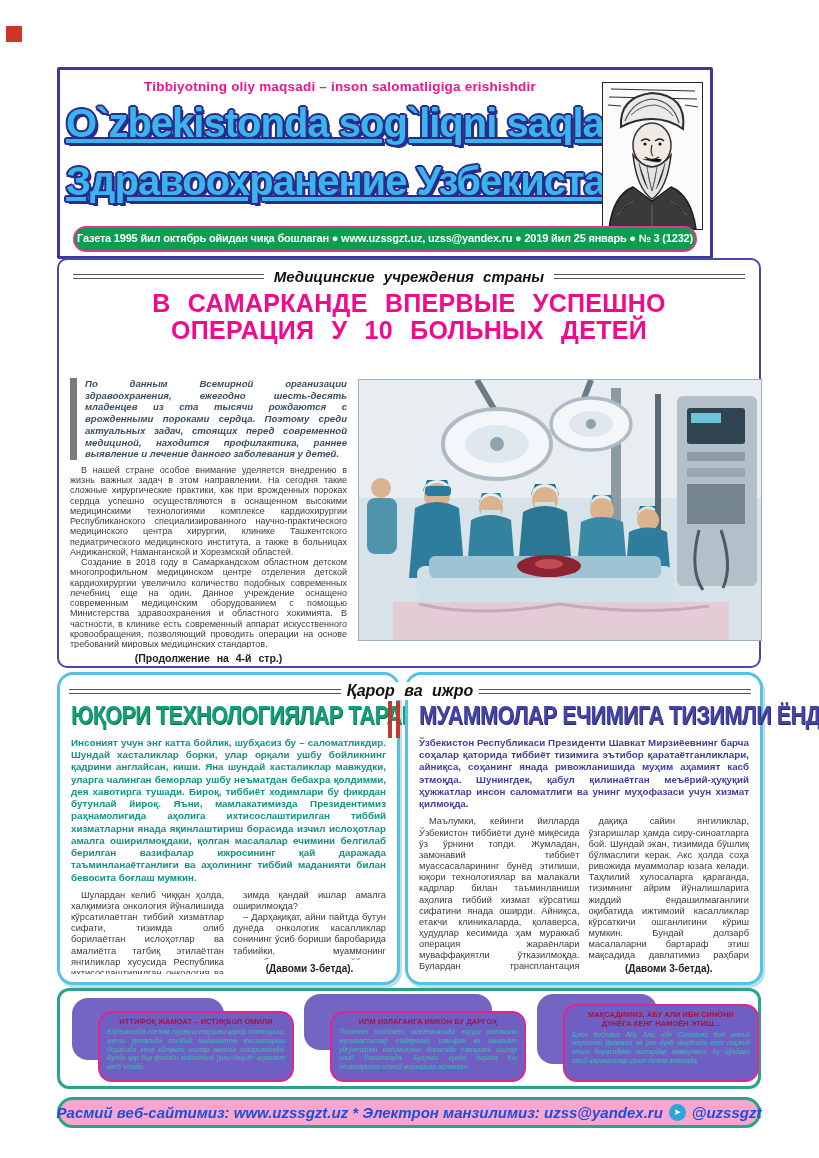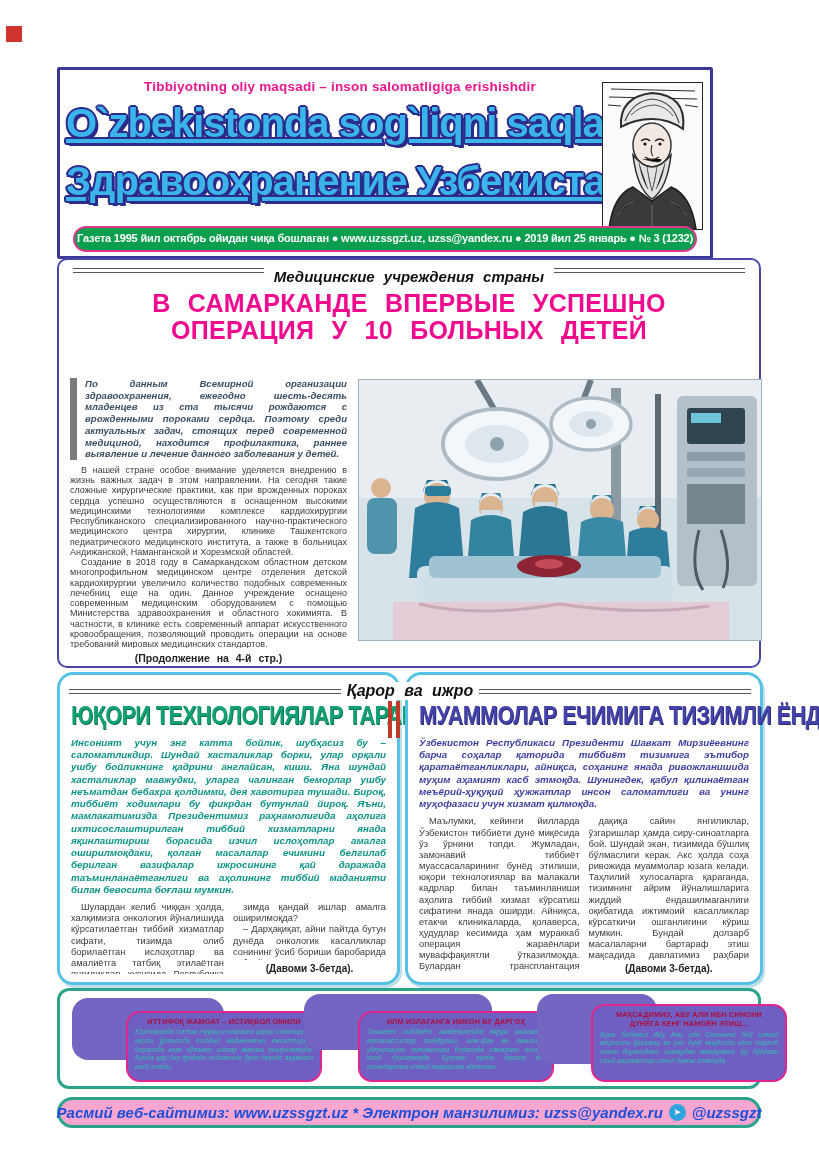--- a/index.html
+++ b/index.html
@@ -37,21 +37,21 @@
     position:absolute; left:13px; right:13px; bottom:4px; height:26px;
     background:#0a9f4e; border:2.5px solid #e0368e; border-radius:14px;
     color:#fff; font-weight:bold; font-size:11px; letter-spacing:-0.2px;
     text-align:center; line-height:21px; white-space:nowrap; overflow:hidden;
   }
   
   #main-article {
     position:absolute; left:57px; top:258px; width:704px; height:410px;
     border:2.5px solid #4848a8; border-radius:10px; background:#fff;
   }
-  .rule-row { display:flex; align-items:flex-start; gap:10px; padding:0 14px; }
+  .rule-row { display:flex; align-items:center; gap:10px; padding:0 14px; }
   .dbl-rule { flex:1; height:5px; border-top:1.5px solid #555; border-bottom:1.5px solid #555; }
   .rule-label { font-weight:bold; font-style:italic; font-size:15px; color:#111; word-spacing:5px; white-space:nowrap; }
   #main-rule-row { margin-top:8px; }
   #main-headline { margin-top:5px; text-align:center; color:#ef0a8e; font-weight:bold; font-size:25px; line-height:27px; word-spacing:10px; letter-spacing:0.3px; }
   #main-content { position:absolute; left:11px; top:118px; right:9px; bottom:6px; }
   #main-left-col { position:absolute; left:0; top:0; width:277px; height:286px; display:flex; flex-direction:column; }
   #main-lead-row { display:flex; }
   #main-lead-bar { width:7px; background:#7a7a7a; margin-right:8px; }
   #main-lead-text {
     flex:1; font-weight:bold; font-style:italic; color:#3c5064;
@@ -74,42 +74,42 @@
     display:flex; align-items:center; gap:0; padding:0 12px;
   }
   #decree-header .rule-label { background:#fff; padding:0 6px; font-size:16px; }
   .red-bar { position:absolute; top:701px; width:4px; height:37px; background:#c0392b; z-index:6; }
   #red-bar-1 { left:388px; }
   #red-bar-2 { left:396px; }
   .art-inner { position:absolute; left:11px; right:11px; top:26px; bottom:8px; display:flex; flex-direction:column; }
   .art-title { text-align:center; font-weight:bold; font-size:21.5px; letter-spacing:-0.5px; transform:scaleY(1.22); transform-origin:top center; height:34px; white-space:nowrap; }
   #left-article .art-title { color:#12a173; text-shadow:0.7px 0.7px 0 #0b6b4d; }
   #right-article .art-title { color:#4443aa; text-shadow:0.7px 0.7px 0 #28276e; }
-  .art-lead { font-weight:bold; font-style:italic; font-size:9.8px; line-height:1.25; text-align:justify; margin-top:2px; }
+  .art-lead { font-weight:bold; font-size:9.8px; line-height:1.25; text-align:justify; margin-top:2px; }
   #left-article .art-lead { color:#0f9488; }
   #right-article .art-lead { color:#3f3f9f; }
   .art-cols { display:flex; gap:9px; flex:1; overflow:hidden; margin-top:6px; }
   .art-col { flex:1; overflow:hidden; display:flex; flex-direction:column; }
   .art-col .col-text { flex:1; overflow:hidden; }
   .art-col p { font-size:9.3px; line-height:1.2; color:#3b3b3b; text-align:justify; text-indent:10px; }
   .art-continuation { text-align:center; font-weight:bold; font-size:10px; color:#222; padding-top:3px; }
   
   #cards-box {
     position:absolute; left:57px; top:988px; width:704px; height:101px;
     border:3px solid #2ba38b; border-radius:12px; background:#fff;
   }
   .card-group { position:absolute; top:7px; width:222px; height:84px; }
   #card-group-1 { left:12px; } #card-group-2 { left:244px; } #card-group-3 { left:477px; }
   .card-back { position:absolute; left:0; top:0; width:152px; height:62px; background:#7365c2; border-radius:16px; }
   #card-group-2 .card-back { top:-4px; width:188px; height:56px; }
   #card-group-3 .card-back { top:-4px; width:120px; height:70px; }
   .card-main {
     position:absolute; left:26px; top:13px; width:196px; height:71px;
     background:#6f5fc2; border:2px solid #e0268e; border-radius:14px;
-    padding:4px 7px; overflow:hidden;margin-left:28px;
+    padding:4px 7px; overflow:hidden;
   }
   #card-group-3 .card-main { top:6px; height:78px; }
   .card-title { color:#a8123f; font-size:7.4px; font-weight:bold; text-align:center; line-height:1.25; letter-spacing:0.1px; filter:blur(0.25px); }
   .card-body { color:#35c2b0; font-size:6.7px; font-style:italic; line-height:1.3; text-align:justify; margin-top:2px; filter:blur(0.3px); }
   
   #footer-bar {
     position:absolute; left:57px; top:1097px; width:704px; height:31px;
     background:#f8a6d0; border:3px solid #2ba38b; border-radius:16px;
     display:flex; align-items:center; justify-content:center; gap:6px;
   }

